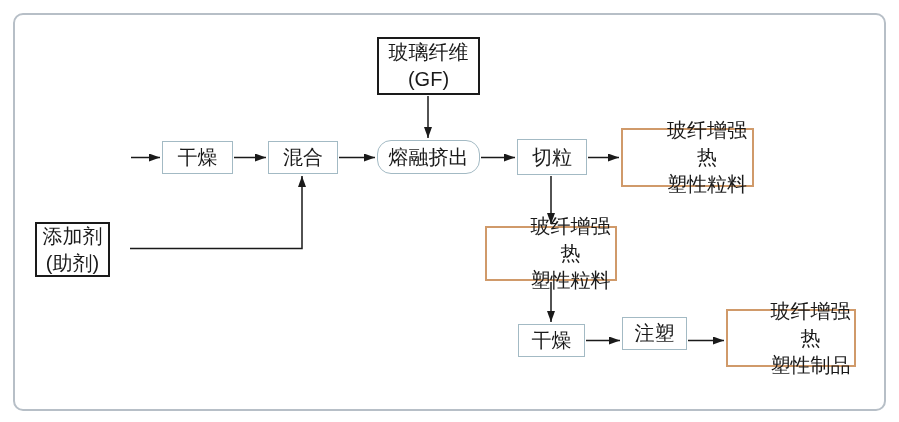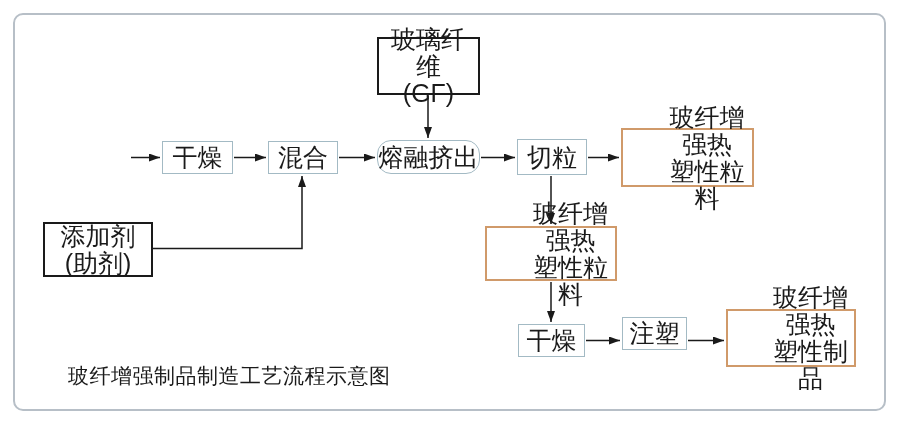--- a/index.html
+++ b/index.html
@@ -21,32 +21,32 @@
     background:#ffffff;
   }
   .node{
     position:absolute;
     box-sizing:border-box;
     display:flex;
     align-items:center;
     justify-content:center;
     text-align:center;
     white-space:pre-line;
-    font-size:25px;
+    font-size:20px;
     line-height:27px;
     color:#1a1a1a;
     background:#ffffff;
   }
   .material{ border:2px solid #1a1a1a; }
   .process{ border:1.5px solid #a3bac4; }
   .product{ border:2px solid #d09a6a;padding-left:39px; }
 
   #node-glass-fiber { left:377px; top:37px;  width:103px; height:58px; }
   #node-polymer     { left:33px;  top:128px; width:97px;  height:59px; }
-  #node-additive    { left:35px;  top:222px; width:110px;  height:55px;margin-left:8px; }
+  #node-additive    { left:35px;  top:222px; width:75px;  height:55px; }
   #node-dry1        { left:162px; top:141px; width:71px;  height:33px; }
   #node-mix         { left:268px; top:141px; width:70px;  height:33px; }
   #node-melt        { left:377px; top:140px; width:103px; height:34px;border-radius:14px; }
   #node-cut         { left:517px; top:139px; width:70px;  height:36px;font-family:Liberation Serif, serif; }
   #node-pellets1    { left:621px; top:128px; width:133px; height:59px; }
   #node-pellets2    { left:485px; top:226px; width:132px; height:55px; }
   #node-dry2        { left:518px; top:324px; width:67px;  height:33px; }
   #node-inject      { left:622px; top:317px; width:65px;  height:33px; }
   #node-product     { left:726px; top:309px; width:130px; height:58px; }
 
@@ -106,14 +106,13 @@
   <div id="node-dry2" class="node process">干燥</div>
   <div id="node-inject" class="node process">注塑</div>
 
   <div id="node-pellets1" class="node product">玻纤增强热
 塑性粒料</div>
   <div id="node-pellets2" class="node product">玻纤增强热
 塑性粒料</div>
   <div id="node-product" class="node product">玻纤增强热
 塑性制品</div>
 
-  <div id="caption">玻纤增强制品制造工艺流程示意图</div>
 </div>
 
 </body></html>

